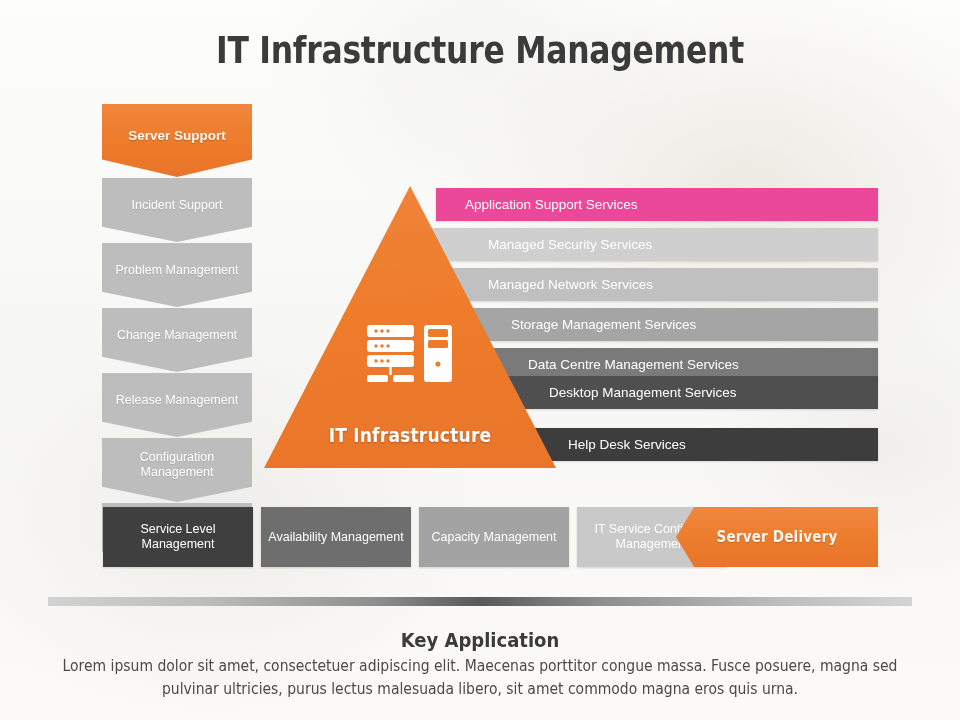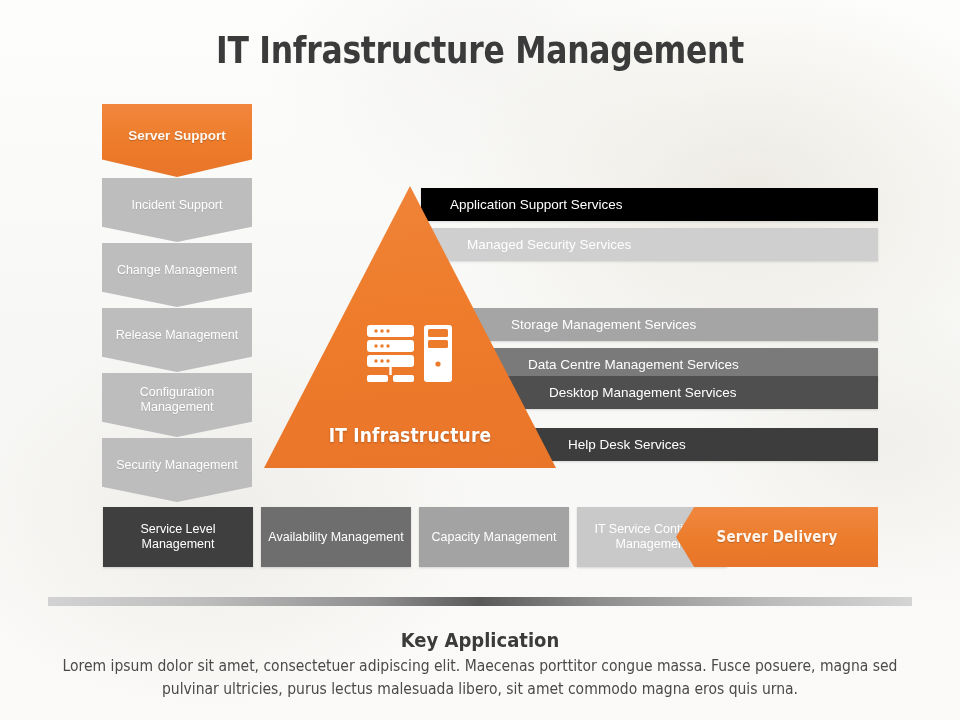--- a/index.html
+++ b/index.html
@@ -190,39 +190,45 @@
   <div id="title">IT Infrastructure Management</div>
 
   <div id="left-col">
       <div class="chev orange">
         <span class="lbl">Server Support</span>
       </div>
       <div class="chev grey">
         <span class="lbl">Incident Support</span>
       </div>
       <div class="chev grey">
+        <span class="lbl">Problem Management</span>
+      </div>
+      <div class="chev grey">
         <span class="lbl">Change Management</span>
       </div>
       <div class="chev grey">
         <span class="lbl">Release Management</span>
       </div>
       <div class="chev grey">
         <span class="lbl">Configuration Management</span>
       </div>
       <div class="chev grey">
         <span class="lbl">Security Management</span>
       </div>
     </div>
 
   <div id="bars">
-      <div class="bar" style="top: 0px; left: 421px; background: #000000;">
+      <div class="bar" style="top: 0px; left: 436px; background: #ec4899;">
         <span class="btext" style="margin-left: 29px;">Application Support Services</span>
       </div>
-      <div class="bar" style="top: 40px; left: 398px; background: rgb(207, 207, 207);">
+      <div class="bar" style="top: 40px; left: 419px; background: rgb(207, 207, 207);">
         <span class="btext" style="margin-left: 69px;">Managed Security Services</span>
+      </div>
+      <div class="bar" style="top: 80px; left: 381px; background: rgb(192, 192, 192);">
+        <span class="btext" style="margin-left: 107px;">Managed Network Services</span>
       </div>
       <div class="bar" style="top: 120px; left: 361px; background: rgb(165, 165, 165);">
         <span class="btext" style="margin-left: 150px;">Storage Management Services</span>
       </div>
       <div class="bar" style="top: 160px; left: 341px; background: rgb(122, 122, 122);">
         <span class="btext" style="margin-left: 187px;">Data Centre Management Services</span>
       </div>
       <div class="bar" style="top: 188px; left: 321px; background: rgb(79, 79, 79);">
         <span class="btext" style="margin-left: 228px;">Desktop Management Services</span>
       </div>

